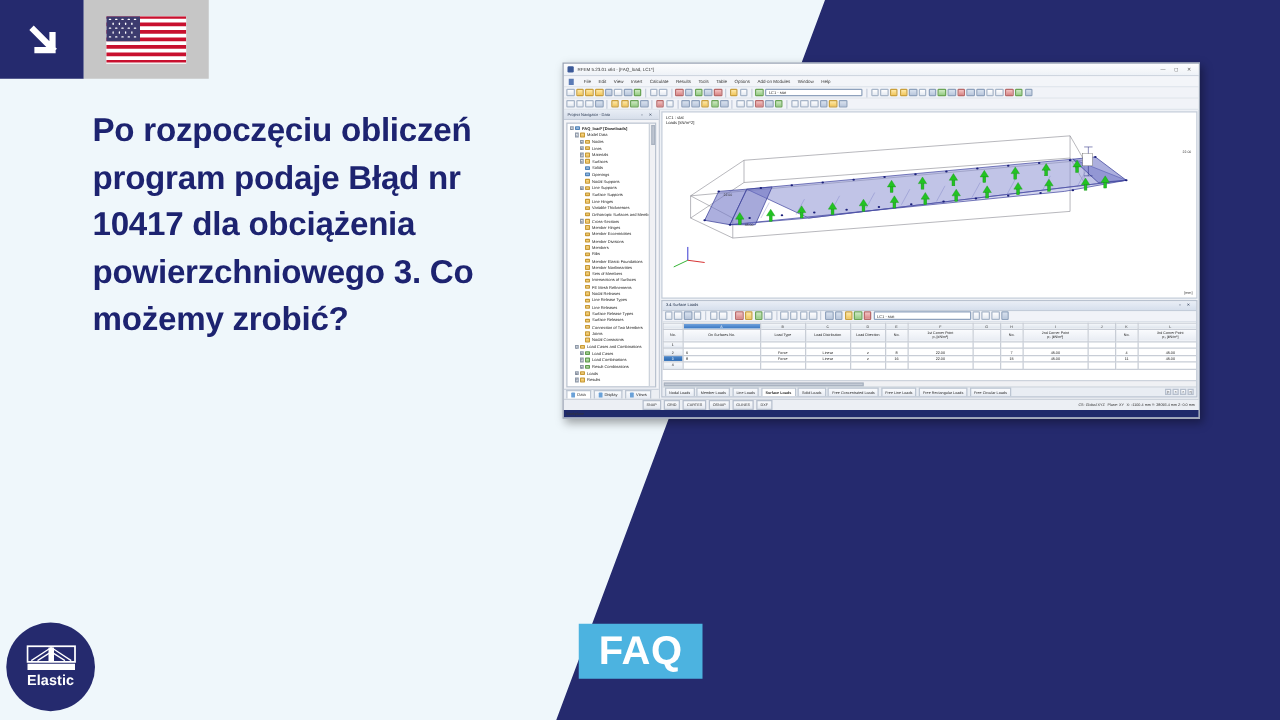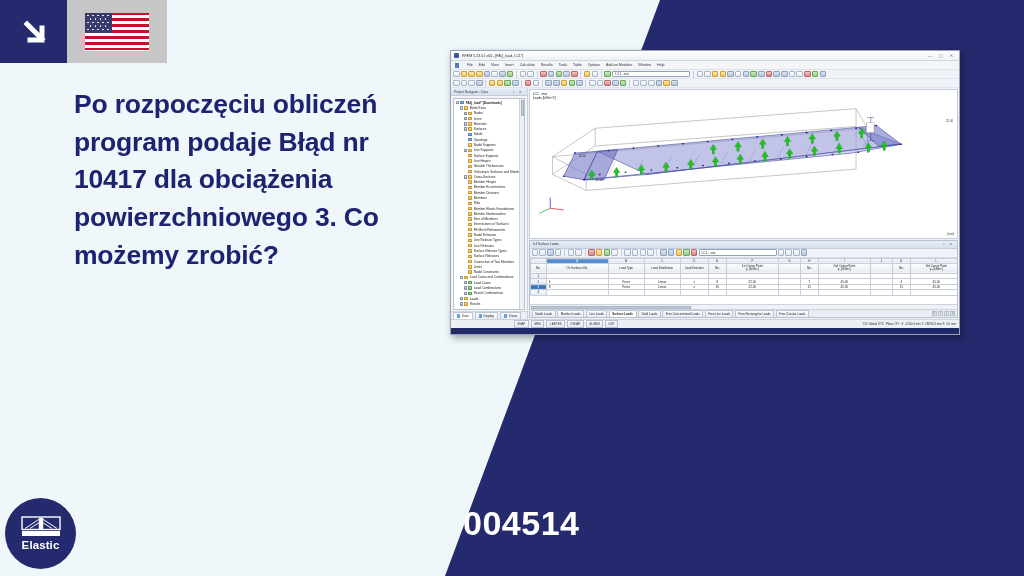--- a/index.html
+++ b/index.html
@@ -366,21 +366,21 @@
   <svg class="logo-mark" viewBox="0 0 40 22">
     <rect x="1" y="1" width="38" height="12.5" fill="none" stroke="#fff" stroke-width="1.4"></rect>
     <path d="M20 2 L4 12.5 M20 2 L36 12.5 M20 2 L20 13.5 M20 5.5 L9 12.5 M20 5.5 L31 12.5" stroke="#fff" stroke-width="1" fill="none"></path>
     <rect x="17.8" y="2" width="4.4" height="11.5" fill="#fff"></rect>
     <rect x="1" y="15" width="38" height="5" fill="#fff"></rect>
   </svg>
   <div class="logo-text">Elastic</div>
 </div>
 
 <div class="faq-row">
-  <div class="faq-num">004514</div>
+  <div class="faq-tag">FAQ</div>
 </div>
 
 <div class="app">
 
   <div class="titlebar">
     <div class="tb-icon"></div>
     <div class="tb-text">RFEM 5.23.01 x64 - [FAQ_load, LC1*]</div>
     <div class="tb-btns">
       <span>—</span>
       <span>◻</span>

